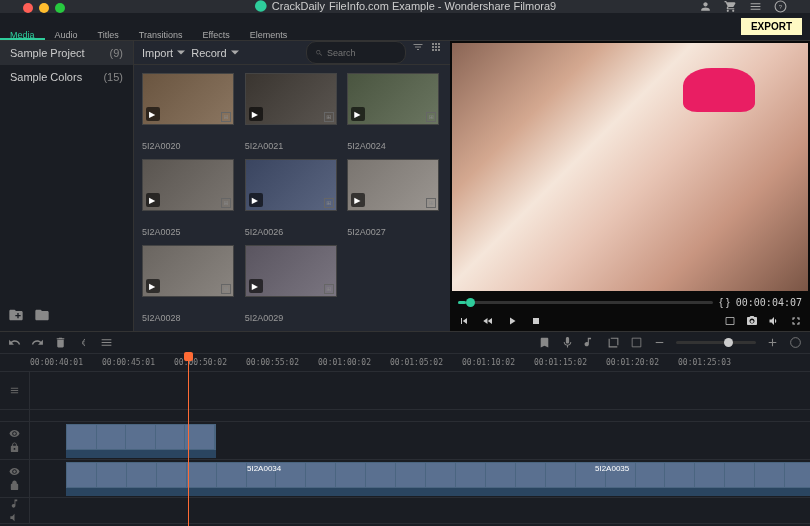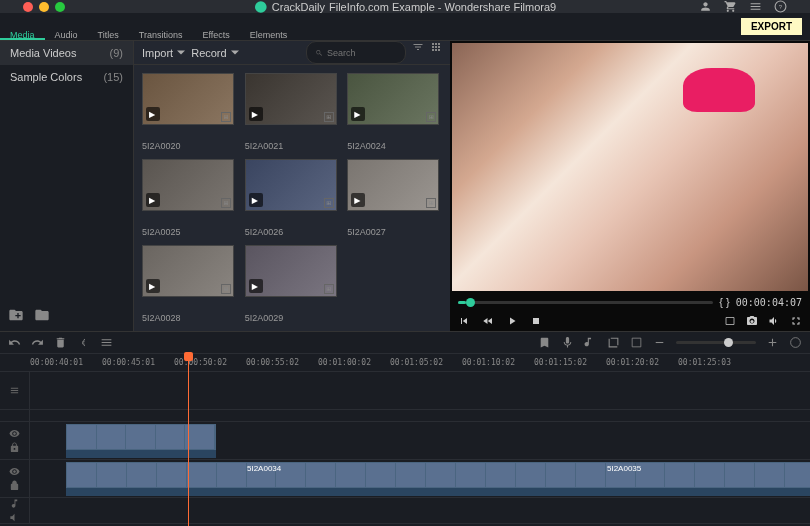--- a/index.html
+++ b/index.html
@@ -1,17 +1,17 @@
 <!DOCTYPE html>
 <html><head>
 <meta charset="utf-8">
 <style>
 *{margin:0;padding:0;box-sizing:border-box;font-family:-apple-system,sans-serif;font-size:11px;color:#ccc}
 body{background:#1a1d23;width:810px;height:526px;overflow:hidden;display:flex;flex-direction:column}
-.titlebar{height:20px;background:#2a2d33;display:flex;align-items:center;padding:0 23px;position:relative}
+.titlebar{height:20px;background:#2a2d33;display:flex;align-items:flex-end;padding:0 23px;position:relative}
 .tl-dots{display:flex;gap:6px}
 .dot{width:10px;height:10px;border-radius:50%}
 .dot.r{background:#ff5f56}.dot.y{background:#ffbd2e}.dot.g{background:#27c93f}
 .title{position:absolute;left:50%;transform:translateX(-50%);font-size:10px;color:#999;display:flex;align-items:center;gap:4px}
 .title svg{width:14px;height:14px}
 .tl-right{margin-left:auto;display:flex;gap:12px;align-items:center}
 .tl-right svg{width:13px;height:13px;fill:#aaa}
 .tabs{height:28px;background:#1a1d23;display:flex;border-bottom:1px solid #333;align-items:stretch}
 .tab{display:flex;flex-direction:column;align-items:center;justify-content:center;padding:0 10px;gap:17px;cursor:pointer;position:relative}
 .tab svg{width:14px;height:14px;fill:#aaa}
@@ -157,21 +157,21 @@
         <circle cx="12" cy="12" r="8"></circle>
       </svg>
     <span>Elements</span>
   </div>
   <button class="export">EXPORT</button>
 </div>
 
 <div class="mid">
   <div class="side">
     <div class="side-item">
-      <span>Media Videos</span>
+      <span>Sample Project</span>
       <span class="ct">(9)</span>
     </div>
     <div class="side-item">
       <span>Sample Colors</span>
       <span class="ct">(15)</span>
     </div>
     <div class="side-bottom">
       <svg viewBox="0 0 24 24">
           <path d="M20 6h-8l-2-2H4c-1.1 0-2 .9-2 2v12c0 1.1.9 2 2 2h16c1.1 0 2-.9 2-2V8c0-1.1-.9-2-2-2zm-1 8h-3v3h-2v-3h-3v-2h3V9h2v3h3v2z"></path>
         </svg>
@@ -394,21 +394,21 @@
         <svg viewBox="0 0 24 24">
             <path d="M12 4.5C7 4.5 2.7 7.6 1 12c1.7 4.4 6 7.5 11 7.5s9.3-3.1 11-7.5c-1.7-4.4-6-7.5-11-7.5zM12 17c-2.8 0-5-2.2-5-5s2.2-5 5-5 5 2.2 5 5-2.2 5-5 5zm0-8c-1.7 0-3 1.3-3 3s1.3 3 3 3 3-1.3 3-3-1.3-3-3-3z"></path>
           </svg>
         <svg viewBox="0 0 24 24">
             <path d="M18 8h-1V6c0-2.8-2.2-5-5-5S7 3.2 7 6v2H6c-1.1 0-2 .9-2 2v10c0 1.1.9 2 2 2h12c1.1 0 2-.9 2-2V10c0-1.1-.9-2-2-2z"></path>
           </svg>
       </div>
       <div class="tc">
         <div class="vclip long">
           <span class="lbl" style="left:180px">5I2A0034</span>
-          <span class="lbl" style="left:540px">5I2A0035</span>
+          <span class="lbl" style="left:528px">5I2A0035</span>
           <div class="f"></div>
             <div class="f"></div>
             <div class="f"></div>
             <div class="f"></div>
             <div class="f"></div>
             <div class="f"></div>
             <div class="f"></div>
             <div class="f"></div>
             <div class="f"></div>
             <div class="f"></div>

